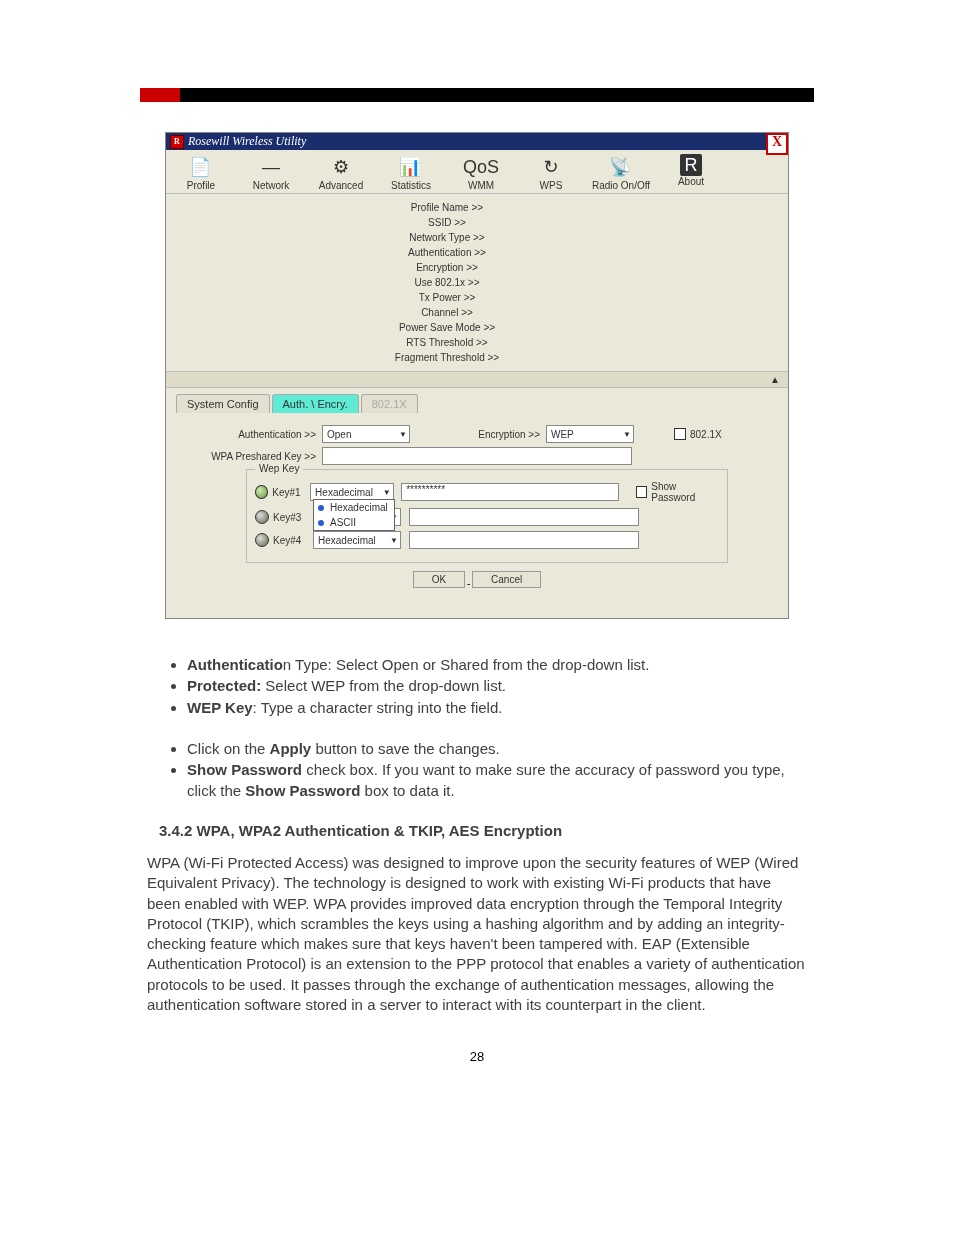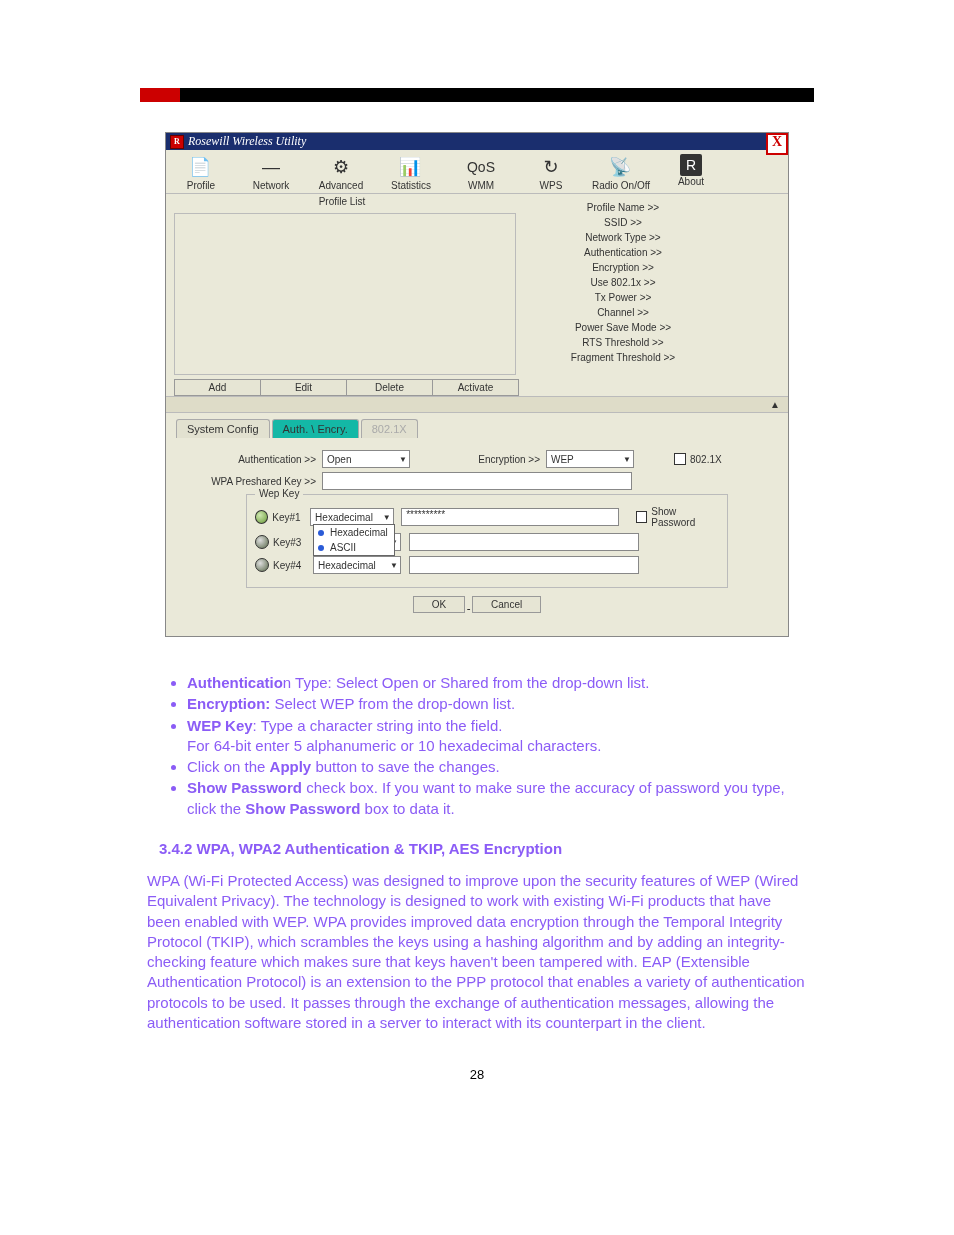--- a/index.html
+++ b/index.html
@@ -61,21 +61,21 @@
     width: 70px;
     text-align: center;
     font-size: 10px;
     color: #333;
   }
   .tool .glyph {
     height: 26px;
     display:flex; align-items:center; justify-content:center;
     font-size:18px; color:#333;
   }
-  .tool .glyph.box { font-size:14px; }
+  .tool .glyph.box { font-size:18px; }
   .main {
     display:flex;
   }
   .plheader {
     font-size:10px; text-align:center; padding:2px 0;
     border-bottom:0;
   }
   .plist {
     width: 340px;
     height: 160px;
@@ -117,21 +117,21 @@
     font-size:11px;
   }
   .tab {
     padding:3px 10px;
     border:1px solid #aaa;
     border-bottom:none;
     background:#e2e1d0;
     margin-right:2px;
     border-radius:3px 3px 0 0;
   }
-  .tab.active { background:#14b8a6; }
+  .tab.active { background:#5eead4; }
   .tab.disabled { color:#aaa; }
   .form {
     padding:8px 20px 10px 20px;
     font-size:10px;
   }
   .frow { display:flex; align-items:center; margin:4px 0; }
   .flabel { text-align:right; width:130px; padding-right:6px; }
   .dd {
     border:1px solid #888; background:#fff; width:80px; height:16px;
     display:flex; align-items:center; justify-content:space-between;
@@ -160,32 +160,32 @@
   }
   .radio.off { background:radial-gradient(circle at 35% 35%, #ddd, #5a6a4a); }
   .keyrow .klabel { width:40px; }
   .ddmenu {
     position:absolute; top:18px; left:58px;
     border:1px solid #666; background:#fff; z-index:5;
     width:80px;
   }
   .ddmenu div { padding:2px 4px; display:flex; align-items:center; }
   .ddmenu .bullet { width:6px;height:6px;border-radius:50%;background:#2a5bd7;margin-right:6px; }
-  .btns { text-align:center; margin:8px 0 13px 0;text-decoration:underline; }
+  .btns { text-align:center; margin:8px 0 20px 0;text-decoration:underline; }
   .btns .b {
     display:inline-block; border:1px solid #999; background:#e6e5d4;
     padding:2px 18px; font-size:10px; margin:0 2px;
   }
   .cb { width:10px;height:10px;border:1px solid #333;display:inline-block;margin-right:4px;vertical-align:middle;background:#fff;}
   .doc {
     width: 660px;
     margin: 36px auto 0 auto;
     font-size: 15px;
     line-height: 1.35;
-    color:#8b5cf6;
+    color:#404040;
   }
   .doc ul { margin:0; padding-left: 40px; }
   .doc li { margin: 1px 0; }
   .secthdr { font-weight:bold; margin:20px 0 12px 12px; }
   .pagenum { text-align:center; font-size:13px; margin-top:34px; }
 </style>
 </head>
 <body>
 
 <div class="page">
@@ -227,30 +227,20 @@
         <div class="glyph">📡</div>
         <div>Radio On/Off</div>
       </div>
       <div class="tool">
         <div class="glyph box" style="background:#333;color:#fff;width:22px;height:22px;margin:0 auto;border-radius:2px;">R</div>
         <div>About</div>
       </div>
     </div>
 
     <div class="main">
-      <div style="width:352px">
-        <div class="plheader">Profile List</div>
-        <div class="plist"></div>
-        <div class="actions">
-          <div class="abtn">Add</div>
-          <div class="abtn">Edit</div>
-          <div class="abtn">Delete</div>
-          <div class="abtn">Activate</div>
-        </div>
-      </div>
       <div class="details">
         <div class="drow">Profile Name &gt;&gt;</div>
         <div class="drow">SSID &gt;&gt;</div>
         <div class="drow">Network Type &gt;&gt;</div>
         <div class="drow">Authentication &gt;&gt;</div>
         <div class="drow">Encryption &gt;&gt;</div>
         <div class="drow">Use 802.1x &gt;&gt;</div>
         <div class="drow">Tx Power &gt;&gt;</div>
         <div class="drow">Channel &gt;&gt;</div>
         <div class="drow">Power Save Mode &gt;&gt;</div>
@@ -345,22 +335,22 @@
       <div class="btns">
         <span class="b">OK</span>
         <span class="b">Cancel</span>
       </div>
     </div>
   </div>
 
   <div class="doc">
     <ul>
       <li><b>Authenticatio</b><span>n Type: Select Open or Shared from the drop-down list.</span></li>
-      <li><b>Encryption:</b><span> Select WEP from the drop-down list.</span></li>
-      <li><b>WEP Key</b><span>: Type a character string into the field.</span><br><span>For 64-bit enter 5 alphanumeric or 10 hexadecimal characters.</span><br></li>
+      <li><b>Protected:</b><span> Select WEP from the drop-down list.</span></li>
+      <li><b>WEP Key</b><span>: Type a character string into the field.</span><br><br></li>
       <li><span>Click on the </span><b>Apply</b><span> button to save the changes.</span></li>
       <li><b>Show Password</b><span> check box. If you want to make sure the accuracy of password you type, click the </span><b>Show Password</b><span> box to data it.</span></li>
     </ul>
 
     <div class="secthdr">3.4.2  WPA, WPA2 Authentication &amp; TKIP, AES Encryption</div>
     <div>WPA (Wi-Fi Protected Access) was designed to improve upon the security features of WEP (Wired Equivalent Privacy).  The technology is designed to work with existing Wi-Fi products that have been enabled with WEP.  WPA provides improved data encryption through the Temporal Integrity Protocol (TKIP), which scrambles the keys using a hashing algorithm and by adding an integrity-checking feature which makes sure that keys haven't been tampered with. EAP (Extensible Authentication Protocol) is an extension to the PPP protocol that enables a variety of authentication protocols to be used. It passes through the exchange of authentication messages, allowing the authentication software stored in a server to interact with its counterpart in the client.</div>
   </div>
 
   <div class="pagenum">28</div>
 </div>

